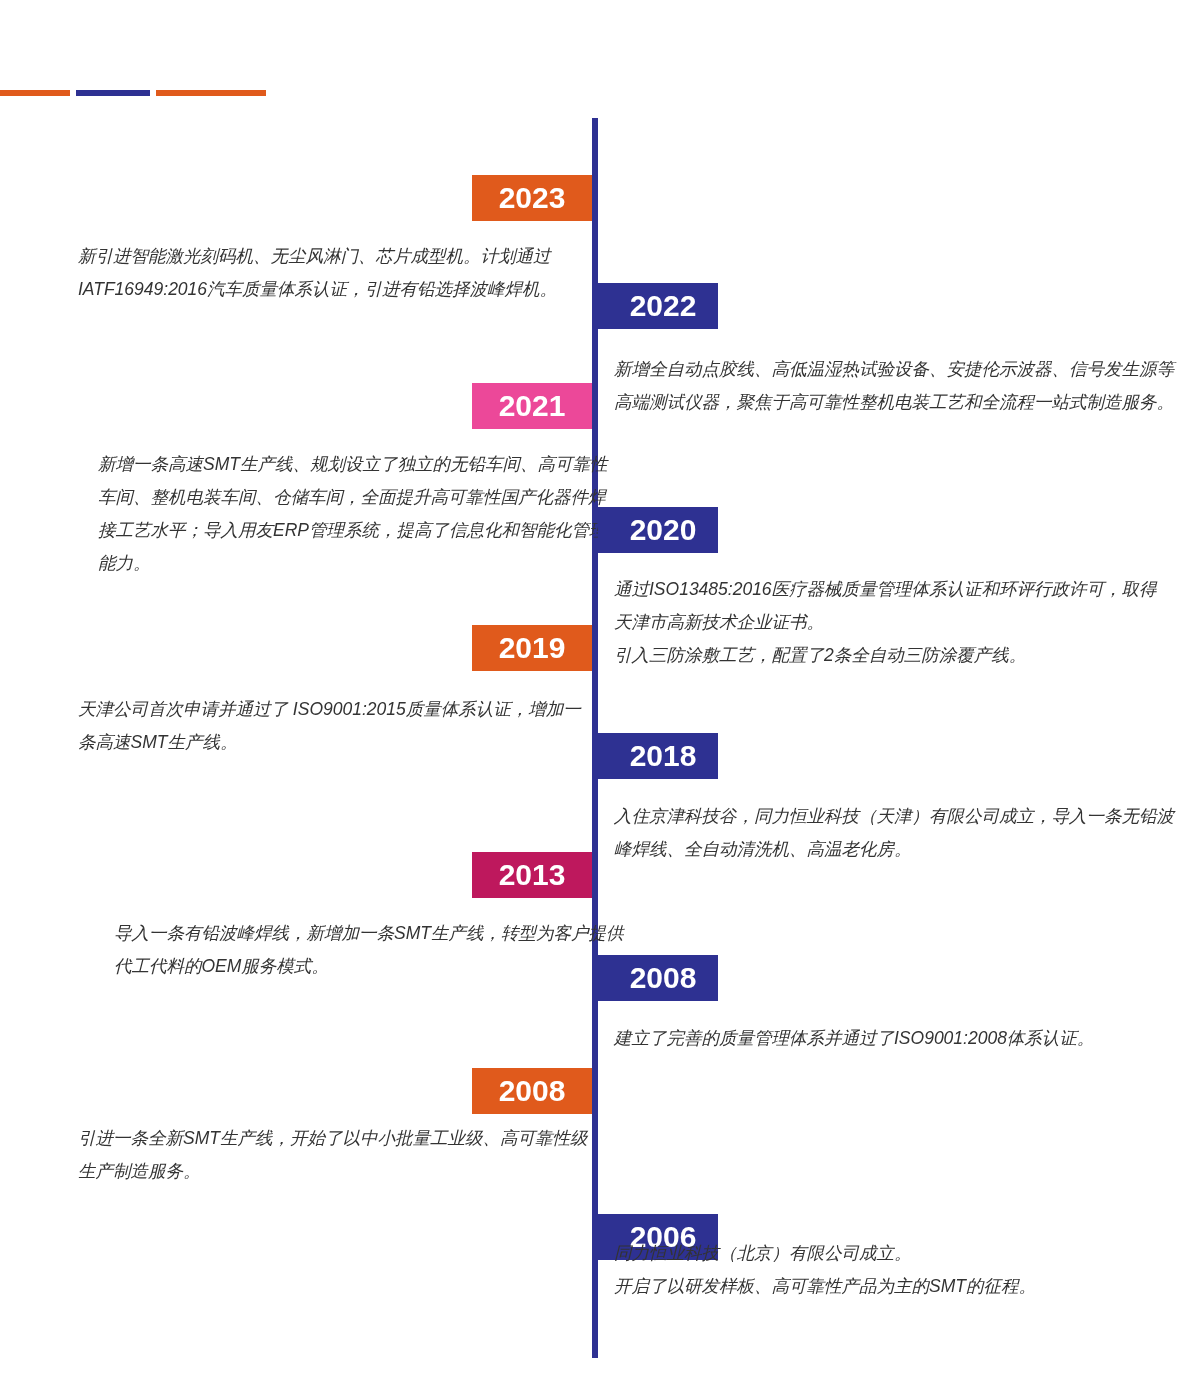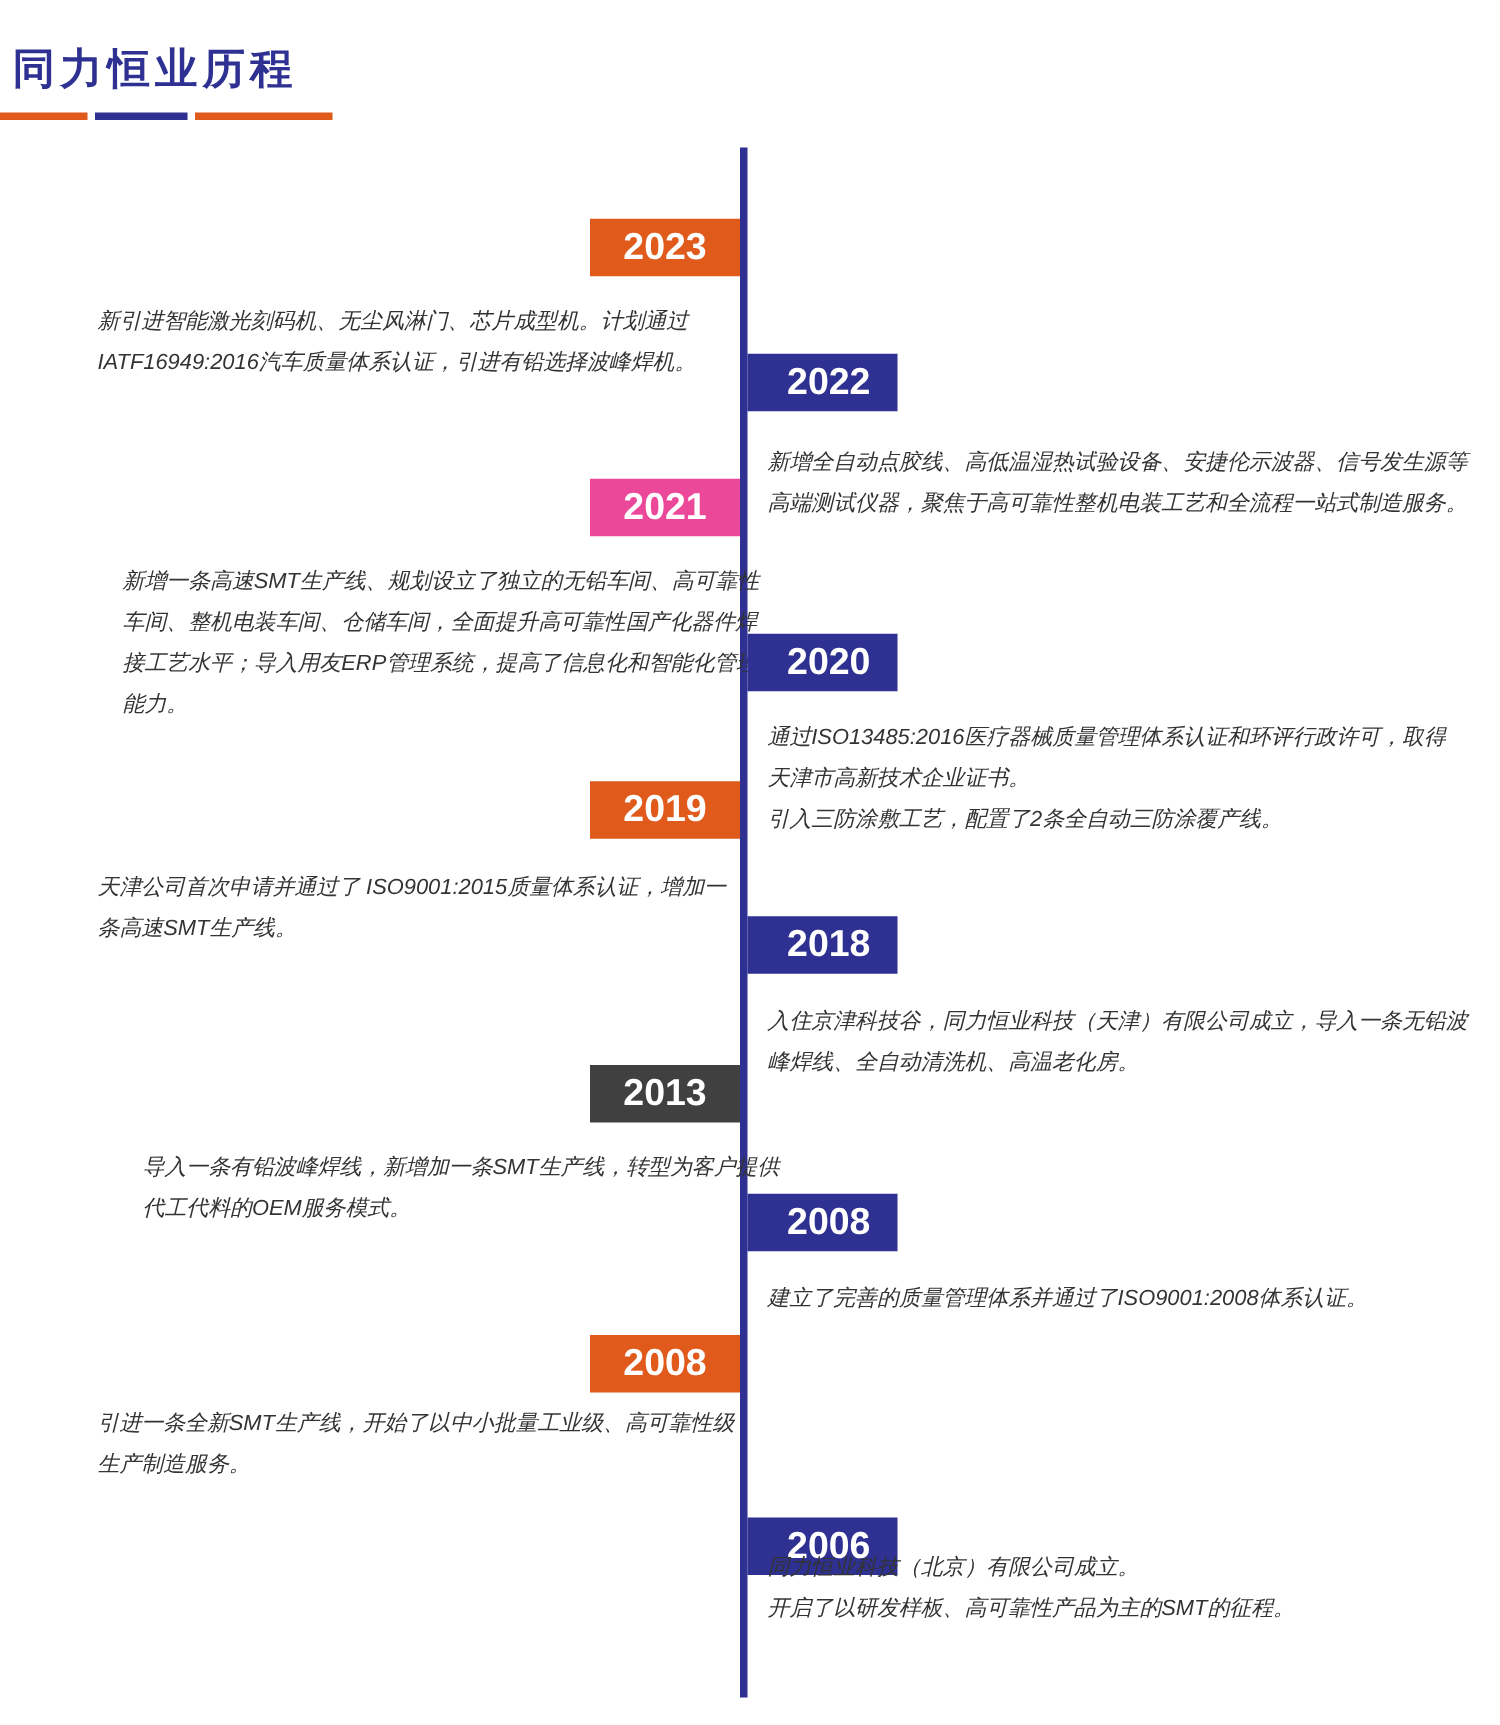--- a/index.html
+++ b/index.html
@@ -91,21 +91,20 @@
   .desc.right {
     text-align: left;
     width: 560px;
     left: 614px;
   }
 </style>
 </head>
 <body>
 
 <div class="header">
-  <div class="header-title">同力恒业历程</div>
   <div class="underline ul-a"></div>
   <div class="underline ul-b"></div>
   <div class="underline ul-c"></div>
 </div>
 
 <div class="axis"></div>
 
 <div id="events-root">
     <div class="year left" style="top: 175px; background: rgb(224, 90, 28); left: 472px;">2023</div>
     <div class="desc left" style="top: 240px;">新引进智能激光刻码机、无尘风淋门、芯片成型机。计划通过IATF16949:2016汽车质量体系认证，引进有铅选择波峰焊机。</div>
@@ -113,21 +112,21 @@
     <div class="desc right" style="top: 353px;">新增全自动点胶线、高低温湿热试验设备、安捷伦示波器、信号发生源等高端测试仪器，聚焦于高可靠性整机电装工艺和全流程一站式制造服务。</div>
     <div class="year left" style="top: 383px; background: #ec4899; left: 472px;">2021</div>
     <div class="desc left" style="top: 448px; margin-left: 20px;">新增一条高速SMT生产线、规划设立了独立的无铅车间、高可靠性车间、整机电装车间、仓储车间，全面提升高可靠性国产化器件焊接工艺水平；导入用友ERP管理系统，提高了信息化和智能化管理能力。</div>
     <div class="year right" style="top: 507px; background: rgb(46, 49, 146); left: 598px;">2020</div>
     <div class="desc right" style="top: 573px;">通过ISO13485:2016医疗器械质量管理体系认证和环评行政许可，取得天津市高新技术企业证书。
 引入三防涂敷工艺，配置了2条全自动三防涂覆产线。</div>
     <div class="year left" style="top: 625px; background: rgb(224, 90, 28); left: 472px;">2019</div>
     <div class="desc left" style="top: 693px;">天津公司首次申请并通过了 ISO9001:2015质量体系认证，增加一条高速SMT生产线。</div>
     <div class="year right" style="top: 733px; background: rgb(46, 49, 146); left: 598px;">2018</div>
     <div class="desc right" style="top: 800px;">入住京津科技谷，同力恒业科技（天津）有限公司成立，导入一条无铅波峰焊线、全自动清洗机、高温老化房。</div>
-    <div class="year left" style="top: 852px; background: #404040; left: 472px;">2013</div>
+    <div class="year left" style="top: 852px; background: #be185d; left: 472px;">2013</div>
     <div class="desc left" style="top: 917px; margin-left: 36px;">导入一条有铅波峰焊线，新增加一条SMT生产线，转型为客户提供代工代料的OEM服务模式。</div>
     <div class="year right" style="top: 955px; background: rgb(46, 49, 146); left: 598px;">2008</div>
     <div class="desc right" style="top: 1022px;">建立了完善的质量管理体系并通过了ISO9001:2008体系认证。</div>
     <div class="year left" style="top: 1068px; background: rgb(224, 90, 28); left: 472px;">2008</div>
     <div class="desc left" style="top: 1122px;">引进一条全新SMT生产线，开始了以中小批量工业级、高可靠性级生产制造服务。</div>
     <div class="year right" style="top: 1182px; background: rgb(46, 49, 146); left: 598px; margin-top: 32px;">2006</div>
     <div class="desc right" style="top: 1237px;">同力恒业科技（北京）有限公司成立。
 开启了以研发样板、高可靠性产品为主的SMT的征程。</div>
   </div>
 

